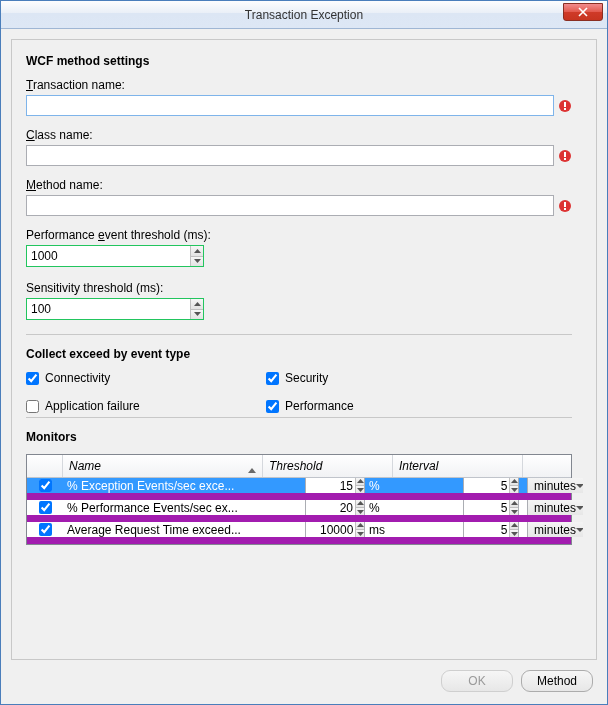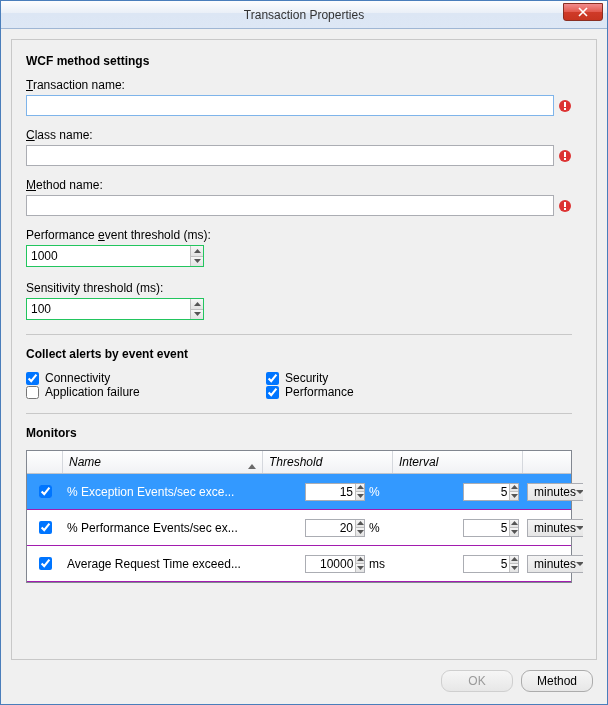--- a/index.html
+++ b/index.html
@@ -127,21 +127,22 @@
   .spin-btn:first-child { border-bottom: 1px solid #c0c0c0; }
   .spin-btn svg { width: 7px; height: 4px; display:block; }
   hr.sep {
     border: none;
     border-top: 1px solid #c8c8c8;
     margin: 4px 0 12px 0;
   }
   .checkbox-grid {
     display: grid;
     grid-template-columns: 240px 1fr;
-    margin-bottom: 14px;
+    row-gap: 14px;
+    margin-bottom: 4px;
   }
   .chk {
     display: flex;
     align-items: center;
     gap: 6px;
   }
   .chk input[type="checkbox"] {
     width: 13px;
     height: 13px;
     margin: 0;
@@ -168,23 +169,23 @@
     position: relative;
   }
   .mon-header > div:last-child { border-right: none; }
   .sort-arrow {
     position: absolute;
     right: 6px; top: 7px;
   }
   .mon-row {
     display: grid;
     grid-template-columns: 36px 200px 130px 130px 60px;
-    height: 36px;
-    align-items: center;
-    border-bottom: 1px solid #a21caf;
+    height: 22px;
+    align-items: center;
+    border-bottom: 7px solid #a21caf;
   }
   .mon-row.selected {
     background: #3399ff;
     color: #fff;
   }
   .mon-row.selected .cell-spinner input,
   .mon-row.selected .unit-sel {
     
   }
   .mon-row > div {
@@ -266,21 +267,21 @@
     cursor: default;
   }
   .threshold-cell { display:flex; align-items:center; }
   .mon-row.selected .unit-txt { color: #fff; }
   .name-cell { font-size: 12px; }
 </style>
 </head>
 <body>
 
 <div class="titlebar">
-  <span class="titlebar-title">Transaction Properties</span>
+  <span class="titlebar-title">Transaction Exception</span>
   <div class="close-btn">
     <svg viewBox="0 0 10 10">
         <path d="M1 1 L9 9 M9 1 L1 9" stroke="#fff" stroke-width="1.6"></path>
       </svg>
   </div>
 </div>
 
 <div class="body-area">
   <div class="inner-panel">
 
@@ -355,21 +356,21 @@
               <svg viewBox="0 0 7 4">
                 <path d="M0 0 L3.5 4 L7 0 Z" fill="#555"></path>
               </svg>
             </div>
         </div>
       </div>
     </div>
 
     <hr class="sep">
 
-    <div class="section-title">Collect alerts by event event</div>
+    <div class="section-title">Collect exceed by event type</div>
     <div class="checkbox-grid">
       <label class="chk">
         <input type="checkbox" checked="" style="">
         <span>Connectivity</span>
       </label>
       <label class="chk">
         <input type="checkbox" checked="" style="">
         <span>Security</span>
       </label>
       <label class="chk">

